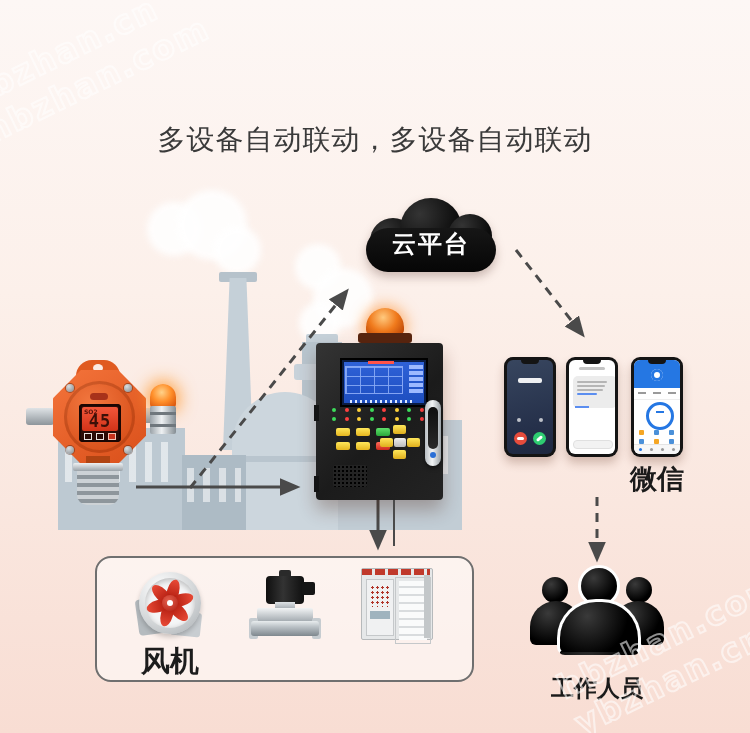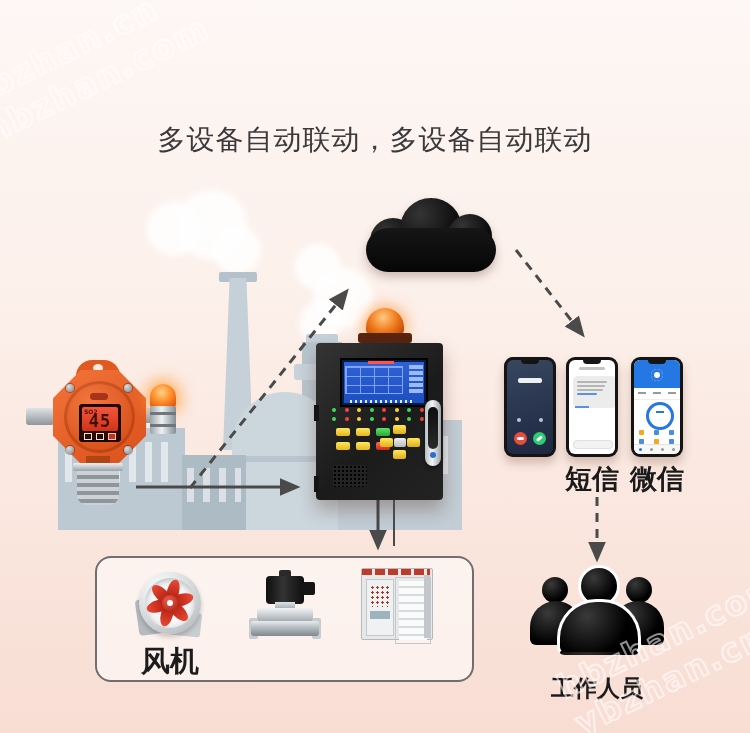--- a/index.html
+++ b/index.html
@@ -277,20 +277,21 @@
     <line class="ln dash" x1="597" y1="497" x2="597" y2="558" marker-end="url(#ah)"></line>
     <line class="ln" x1="136" y1="487" x2="296" y2="487" marker-end="url(#ah)"></line>
     <line class="ln" x1="378" y1="500" x2="378" y2="546" marker-end="url(#ah)"></line>
   </svg>
 
   <div class="cloud">
     <div class="cl cl1"></div>
     <div class="cl cl2"></div>
     <div class="cl cl3"></div>
     <div class="clbase"></div>
+    <div class="cloud-label">云平台</div>
   </div>
 
   <div class="detector">
     <div class="abs d-bracket"></div>
       <div class="abs d-brhole"></div>
     <div class="abs d-gland"></div>
     <div class="abs d-stub"></div>
     <div class="abs d-body"></div>
     <div class="abs d-face"></div>
     <div class="screw" style="left:40px;top:24px;"></div>
@@ -423,21 +424,20 @@
       <div class="wx-sq" style="left:20px;top:79px;background:#f5a623;"></div>
       <div class="wx-sq" style="left:35px;top:79px;background:#4a90d9;"></div>
       <div class="wx-tab">
           <b style="left:5px;background:#2577e3;"></b>
           <b style="left:16px;"></b>
           <b style="left:27px;"></b>
           <b style="left:38px;"></b>
         </div>
     </div>
   </div>
-  <div class="ch-label" style="left:552px;">短信</div>
   <div class="ch-label" style="left:617px;">微信</div>
 
   <div class="linkbox">
     <div class="fan">
       <div class="fan-plate"></div>
         <div class="fan-plate2"></div>
       <div class="fan-ring"></div>
         <div class="fan-in"></div>
       <div class="fan-rotor">
         <div class="blade"></div>

